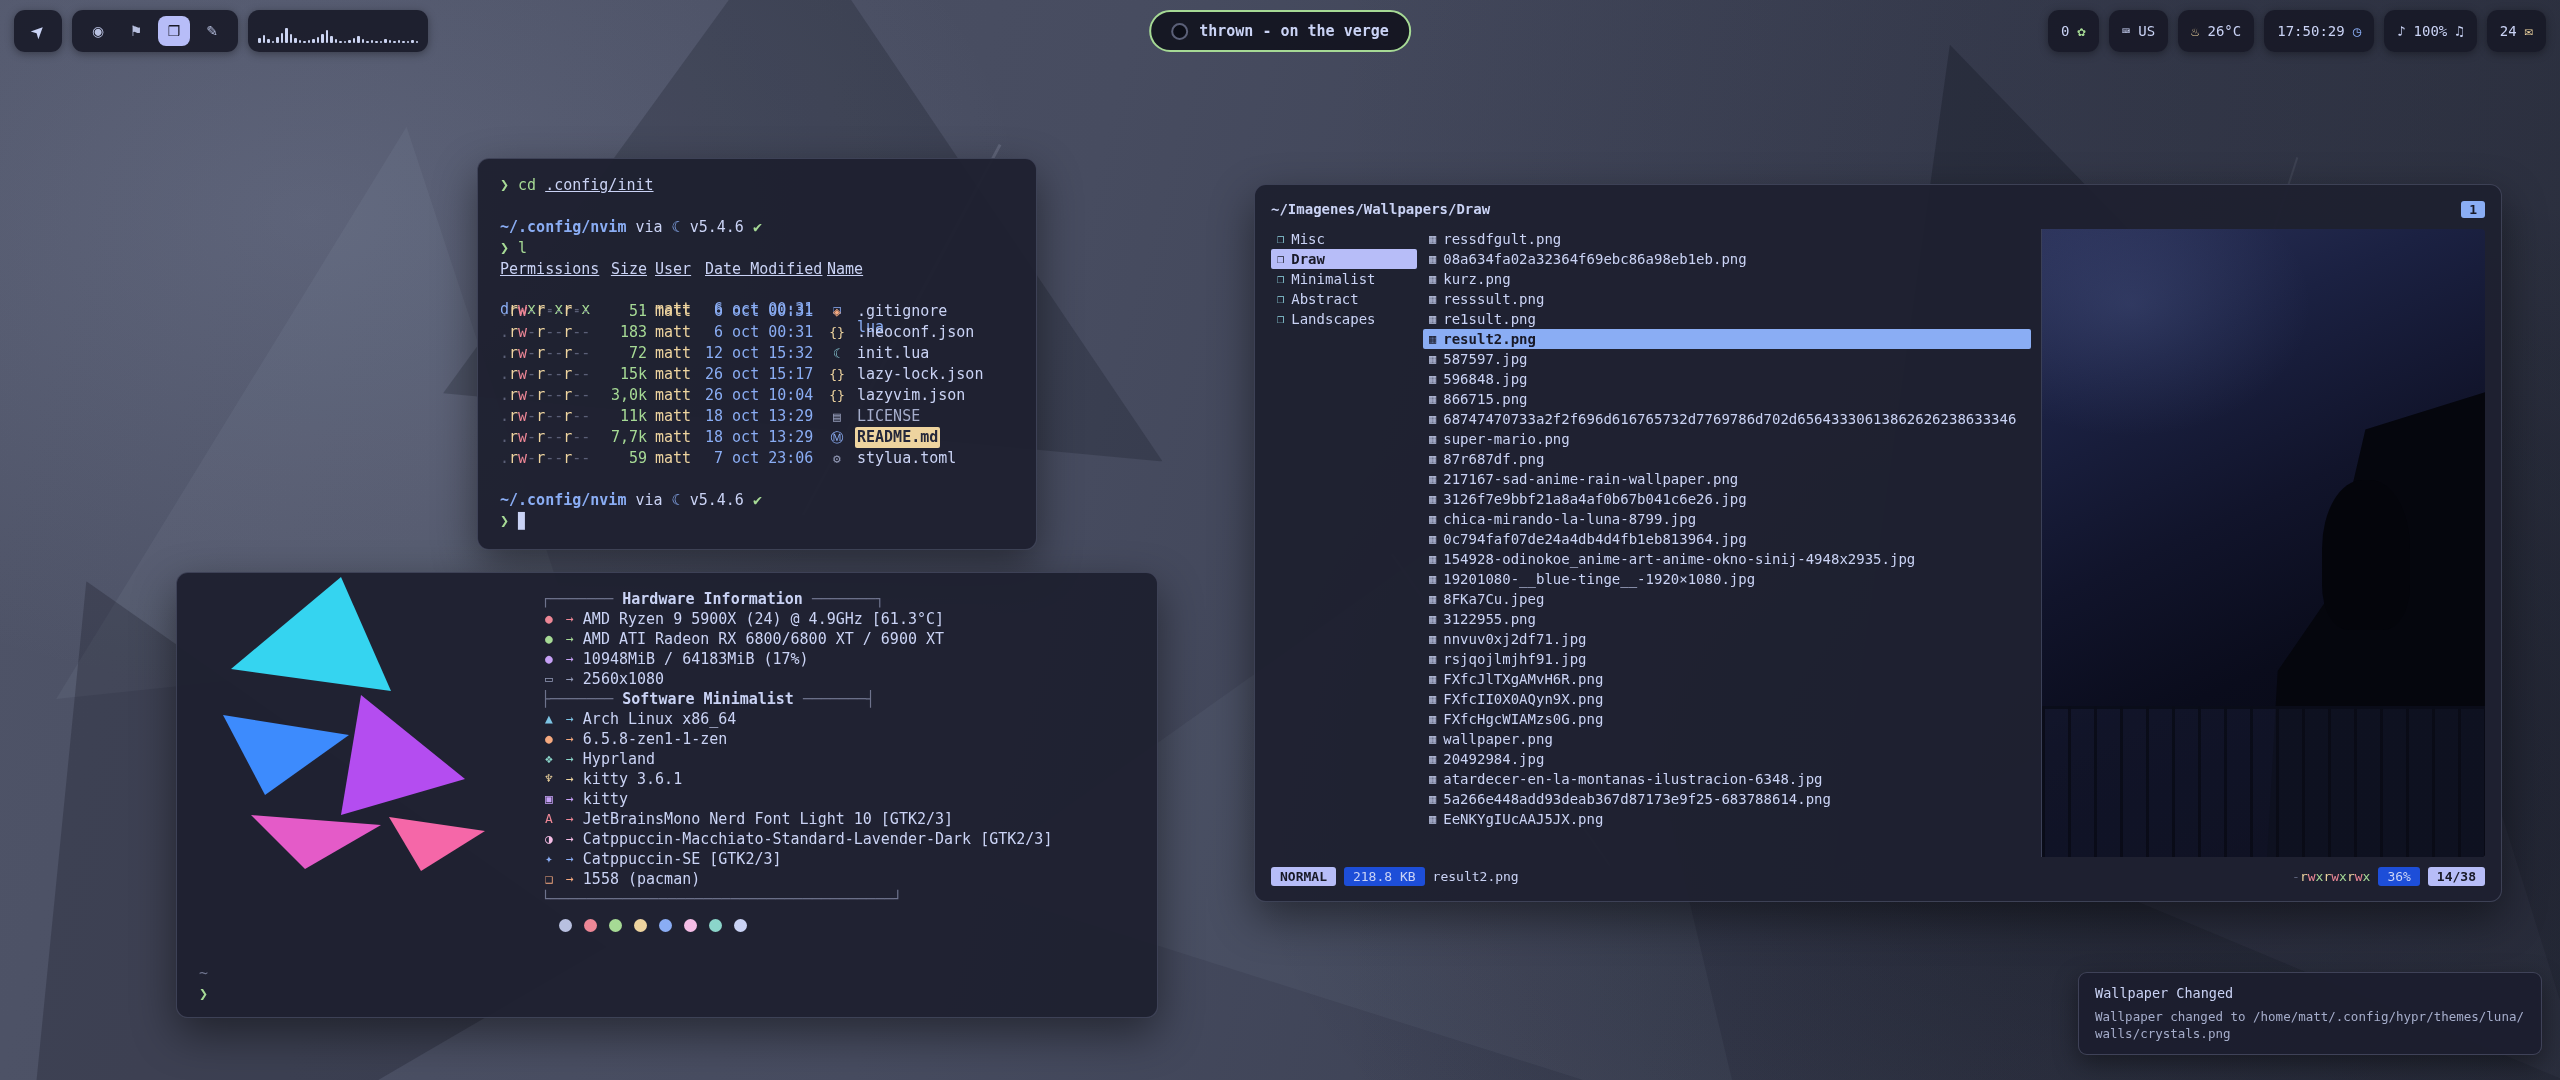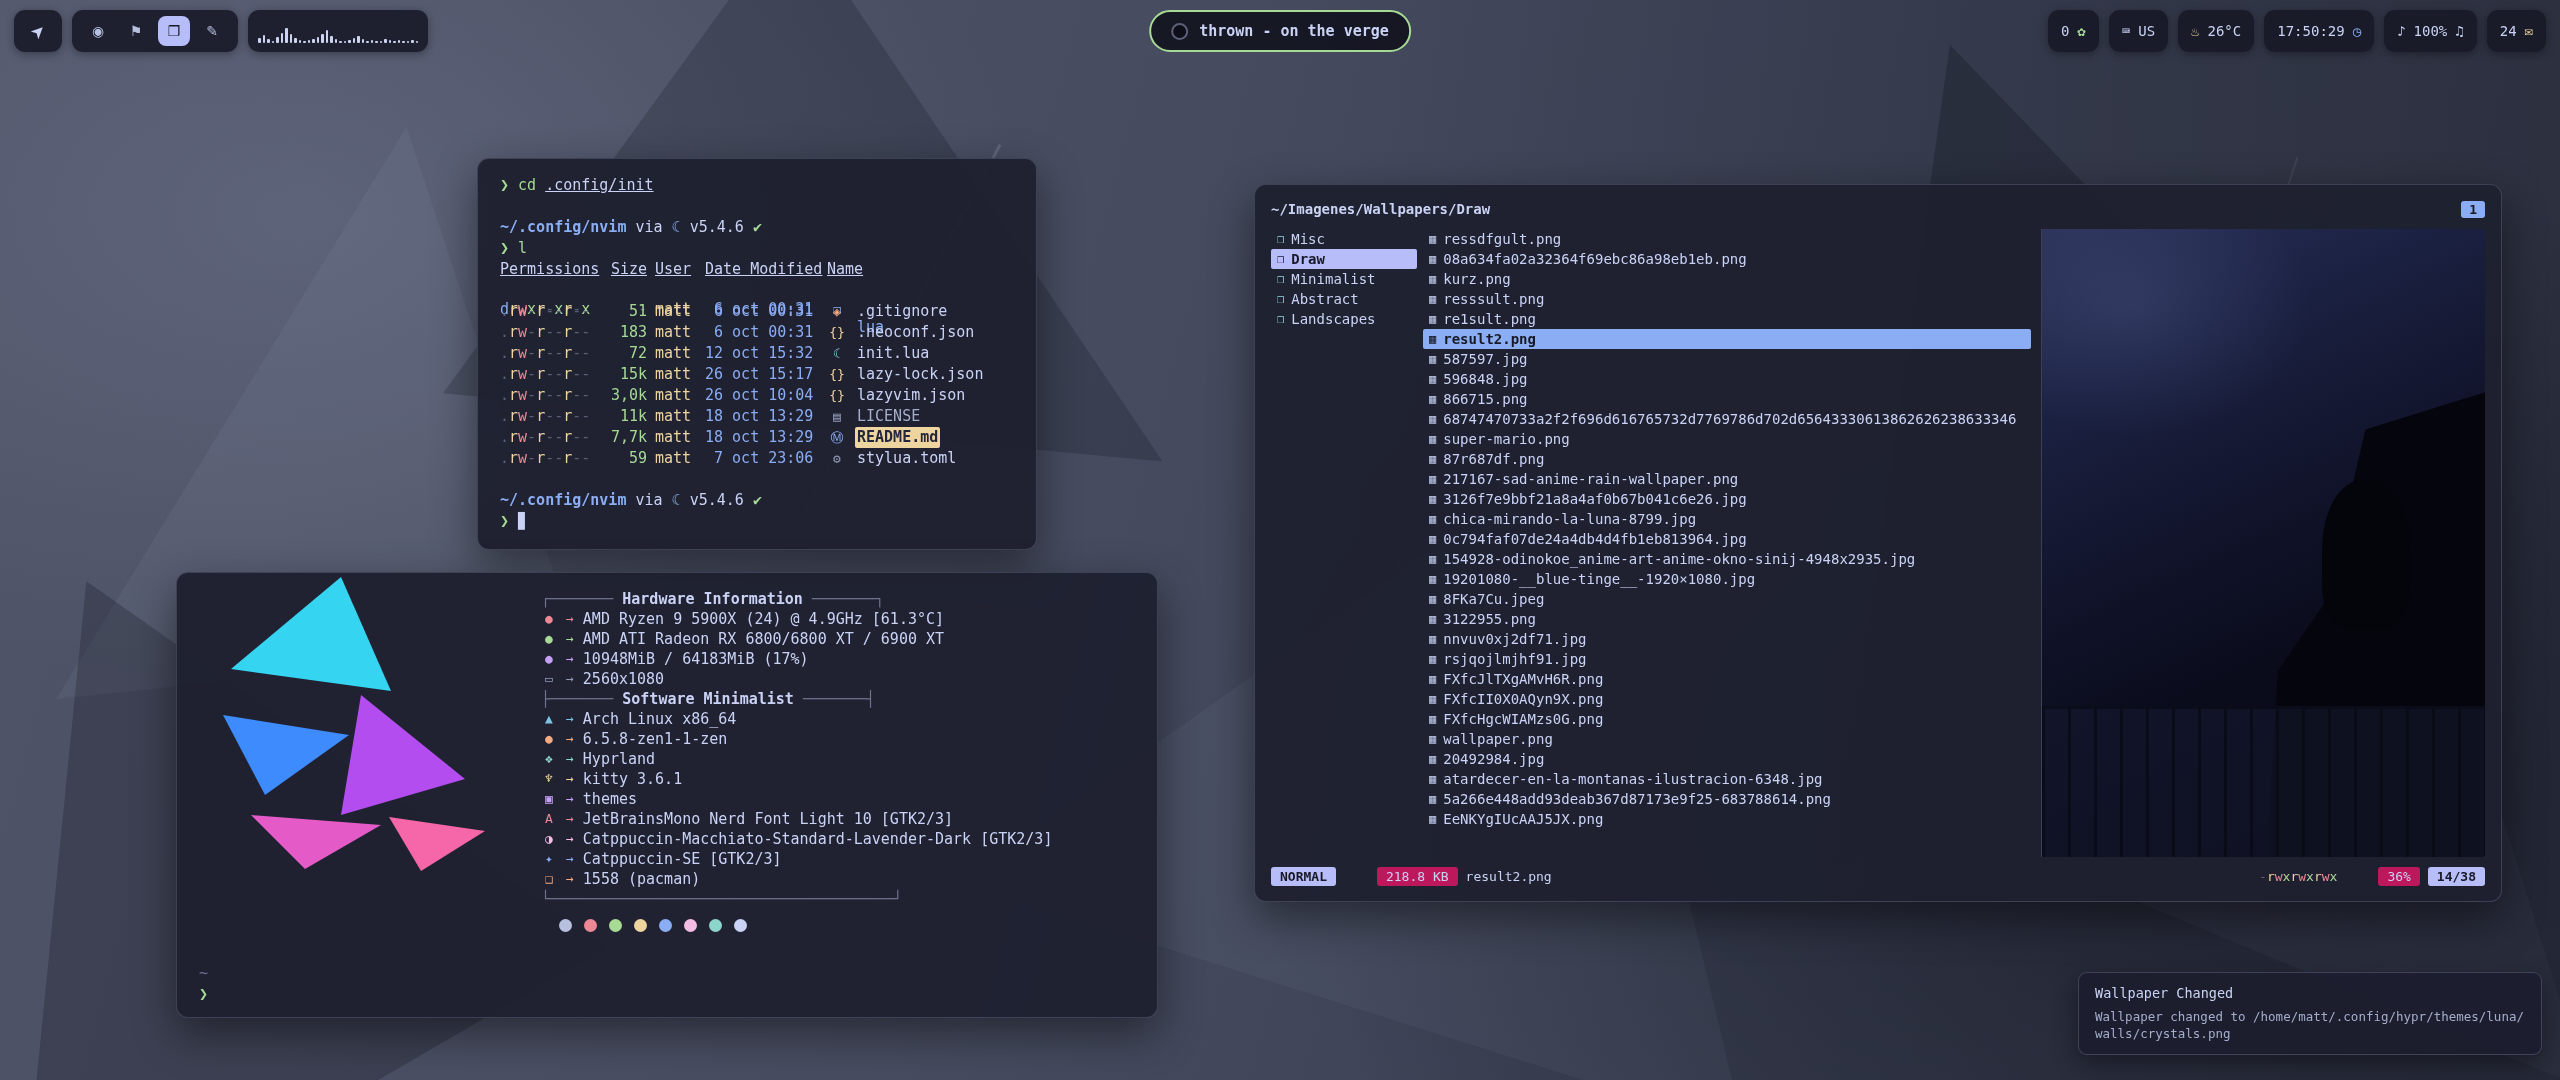--- a/index.html
+++ b/index.html
@@ -100,21 +100,21 @@
   .fm-preview{flex:1;margin-left:10px;border-left:1px solid #3b4057;position:relative;overflow:hidden;border-radius:0 4px 4px 0;
       background:
       radial-gradient(300px 220px at 20% 12%, rgba(120,140,200,0.18), transparent 60%),
       linear-gradient(155deg,#2a3158 0%,#1b2142 22%,#11142b 45%,#0a0c1c 65%,#060710 100%);}
   .pv-build{position:absolute;right:0;top:26%;width:60%;height:74%;background:#05060d;clip-path:polygon(18% 100%,100% 100%,100% 0,55% 8%,40% 45%,22% 60%);}
   .pv-girl{position:absolute;right:17%;top:40%;width:88px;height:150px;background:#04050b;border-radius:46% 46% 30% 30%;}
   .pv-rail{position:absolute;left:0;right:0;bottom:0;height:24%;background:repeating-linear-gradient(90deg, rgba(10,12,24,0.85) 0 3px, rgba(24,28,52,0.5) 3px 26px);border-top:3px solid rgba(10,12,24,0.9);}
   .fm-status{display:flex;align-items:center;gap:8px;height:26px;margin-top:6px;font-size:13px;}
   .badge{padding:2px 9px;border-radius:3px;}
   .b-mode{background:#b7bdf8;color:#181926;font-weight:bold;}
-  .b-dim{background:#be185d;color:#cad3f5;margin-left:33px;}
+  .b-dim{background:#1d4ed8;color:#cad3f5;}
   .fm-right{margin-left:auto;display:flex;gap:8px;align-items:center;}
   .fm-perms{white-space:pre;}
 
   
   .notif{position:absolute;left:2078px;top:972px;width:464px;background:rgba(28,30,46,0.97);border:1px solid rgba(99,104,130,0.5);border-radius:9px;padding:12px 16px;z-index:6;box-shadow:0 8px 24px rgba(0,0,0,0.4);cursor:pointer;}
   .notif-title{font-size:13.5px;color:#cad3f5;margin-bottom:7px;}
   .notif-body{font-size:12.5px;line-height:17px;color:#a5adcb;word-break:break-all;}
 </style>
 </head>
 <body>
@@ -395,21 +395,21 @@
 
         <div class="fline">
           <span class="fico" style="color: rgb(238, 212, 159);">♆</span>
           <span class="farrow" style="color: rgb(238, 212, 159);">→</span>
           <span class="fmsg">kitty 3.6.1</span>
         </div>
 
         <div class="fline">
           <span class="fico" style="color: rgb(198, 160, 246);">▣</span>
           <span class="farrow" style="color: rgb(198, 160, 246);">→</span>
-          <span class="fmsg">themes</span>
+          <span class="fmsg">kitty</span>
         </div>
 
         <div class="fline">
           <span class="fico" style="color: rgb(237, 135, 150);">A</span>
           <span class="farrow" style="color: rgb(237, 135, 150);">→</span>
           <span class="fmsg">JetBrainsMono Nerd Font Light 10 [GTK2/3]</span>
         </div>
 
         <div class="fline">
           <span class="fico" style="color: rgb(245, 189, 230);">◑</span>

